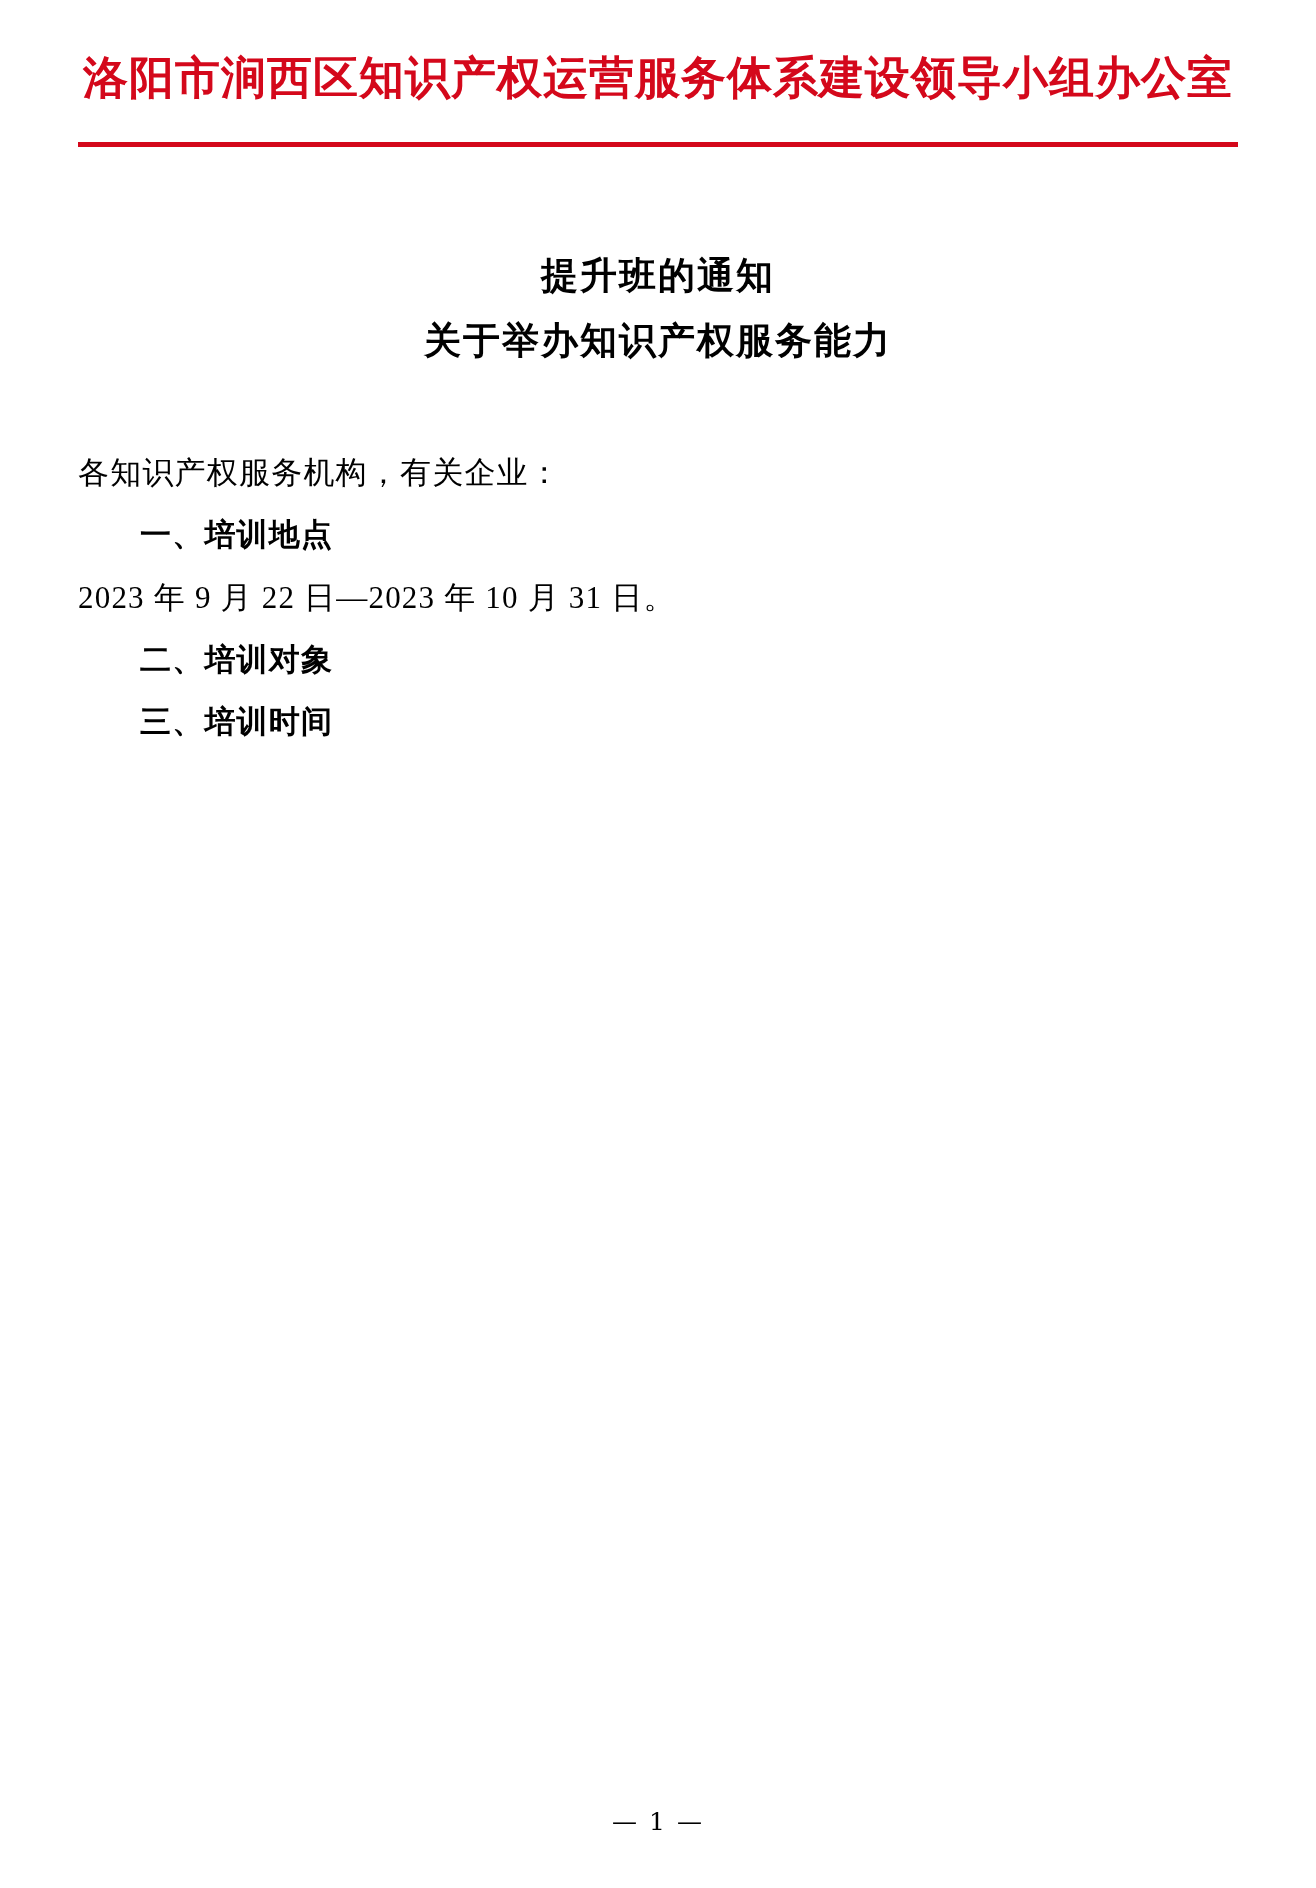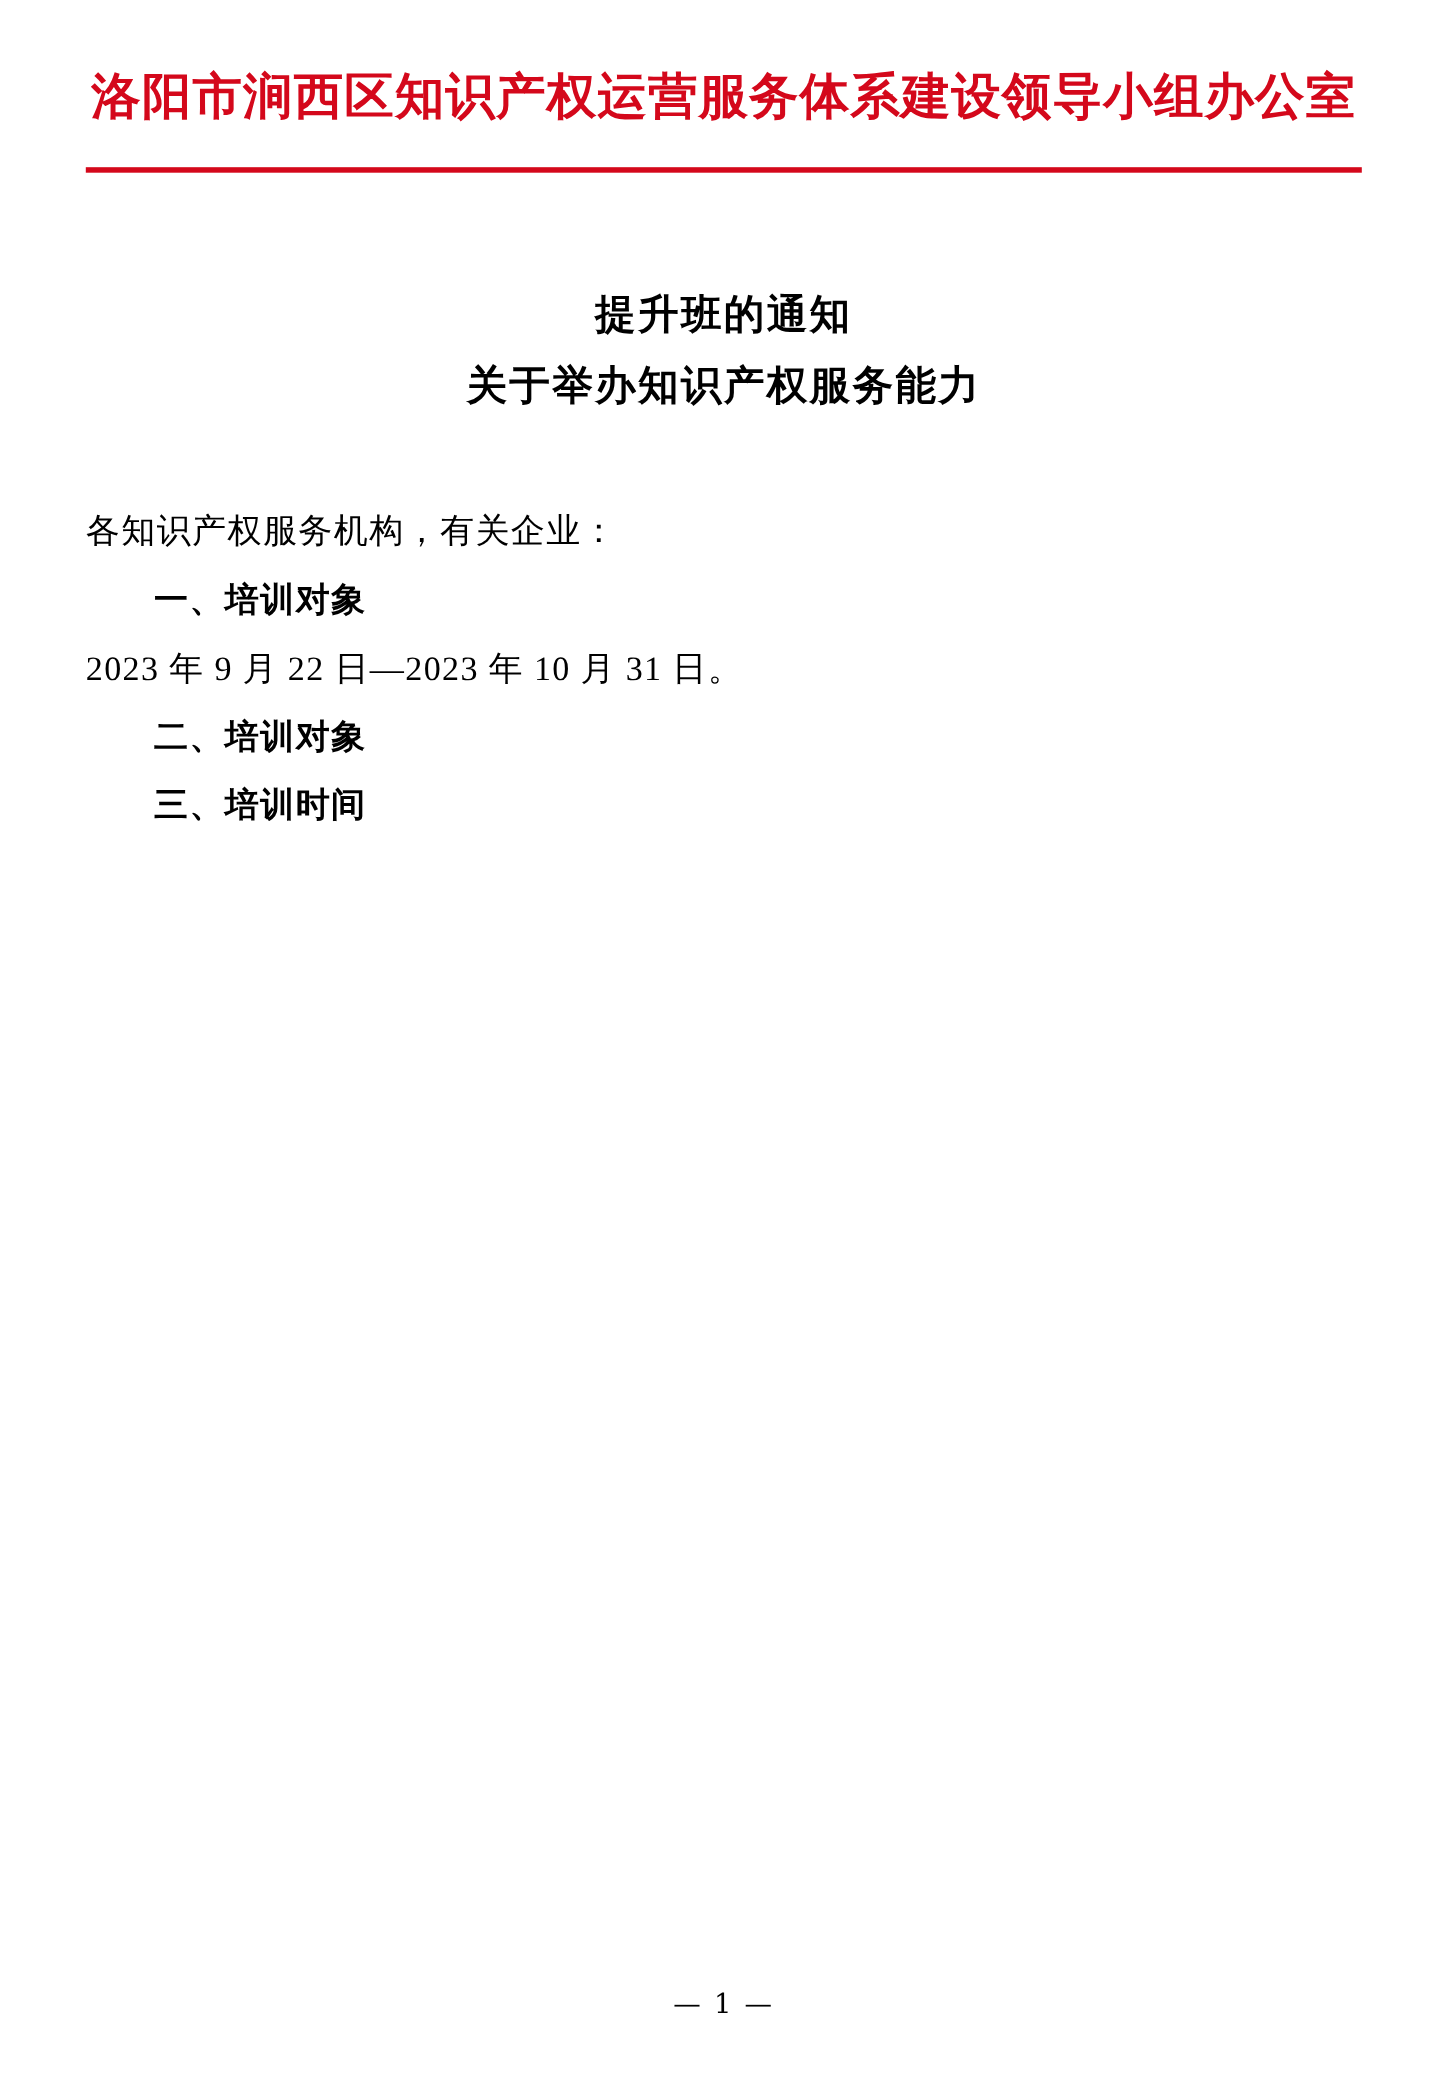--- a/index.html
+++ b/index.html
@@ -12,21 +12,21 @@
     height: 1888px;
     font-family: "DejaVu Serif", "Liberation Serif", serif;
     color: #000000;
     position: relative;
     overflow: hidden;
   }
   .page {
     width: 1316px;
     height: 1888px;
     box-sizing: border-box;
-    padding: 14px 78px;
+    padding: 4px 78px;
     position: relative;
   }
 
   
   .letterhead {
     padding-top: 46px;
     text-align: center;
   }
   .letterhead-title {
     color: #d4081b;
@@ -102,21 +102,21 @@
   <div class="doc-title">
     <span class="line">提升班的通知</span>
     <span class="line">关于举办知识产权服务能力</span>
   </div>
 
   <div class="body-text">
 
     <p class="p">各知识产权服务机构，有关企业：</p>
 
 
-    <p class="p heading">一、培训对象</p>
+    <p class="p heading">一、培训地点</p>
     <p class="p">2023 年 9 月 22 日—2023 年 10 月 31 日。</p>
 
     <p class="p heading">二、培训对象</p>
 
     <p class="p heading">三、培训时间</p>
 
   </div>
 
   <div class="page-footer">
     <span>— 1 —</span>

